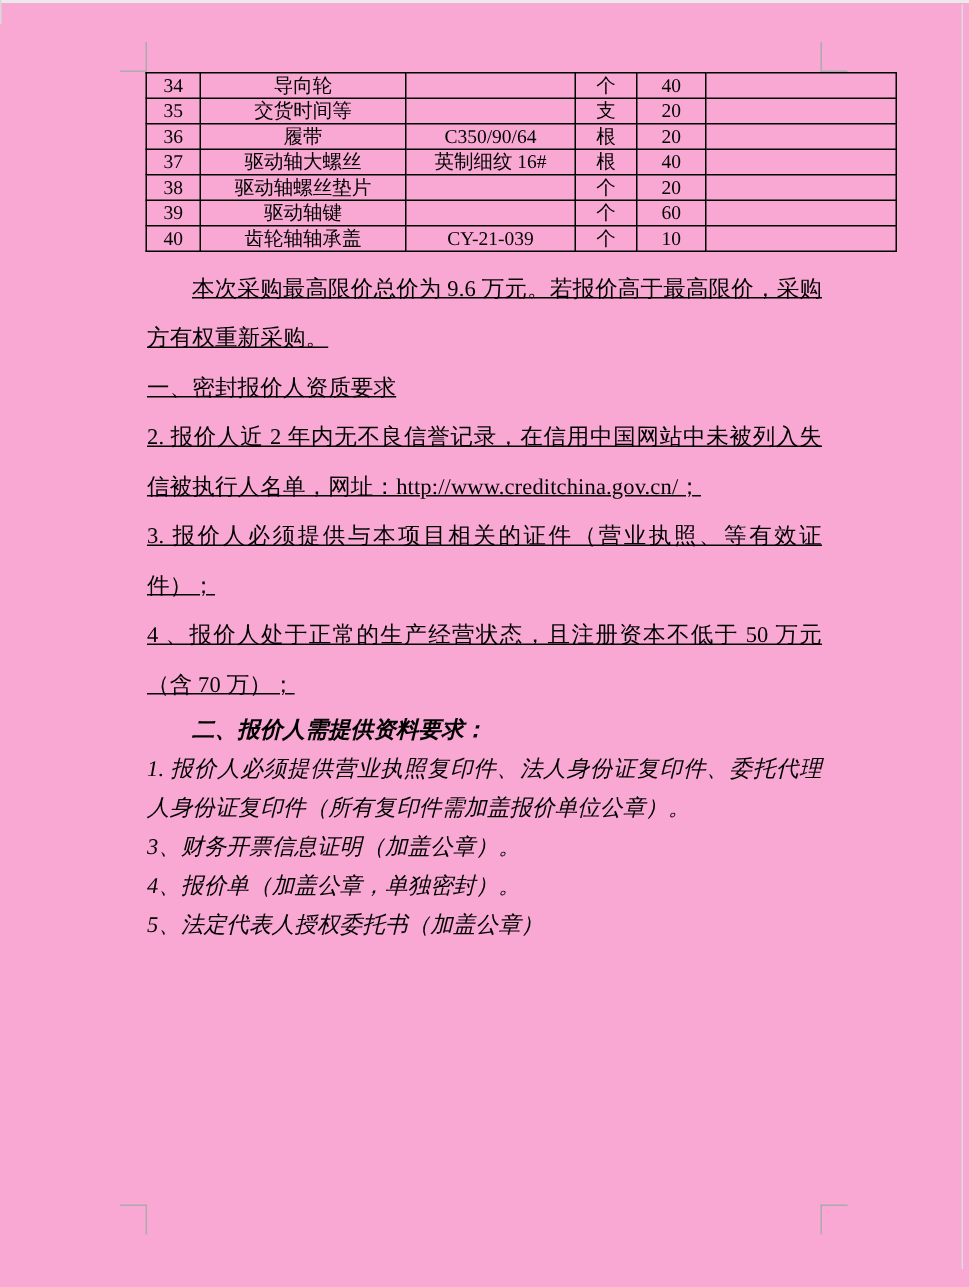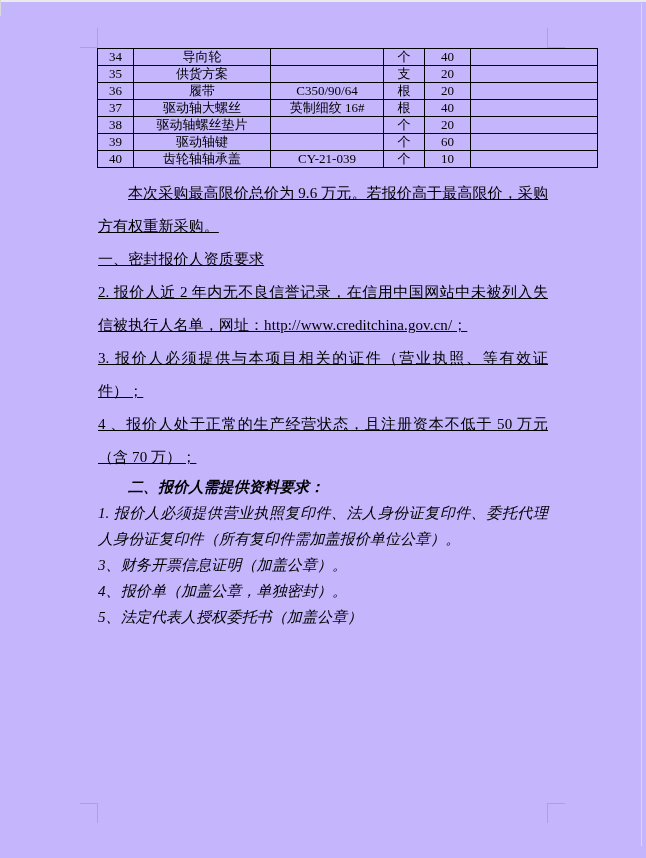--- a/index.html
+++ b/index.html
@@ -1,16 +1,16 @@
 <!DOCTYPE html>
 <html><head>
 <meta charset="utf-8">
 <style>
   html,body{margin:0;padding:0;background:#ffffff;}
-  .page{position:relative;width:646px;height:858px;background:#c4b5fd;overflow:hidden;
+  .page{position:relative;width:646px;height:858px;background:#f9a8d4;overflow:hidden;
         font-family:"Liberation Serif","DejaVu Serif",serif;color:#000000;}
   .top-edge{position:absolute;left:0;top:0;width:646px;height:2px;background:#ebebeb;}
   .left-edge{position:absolute;left:0;top:0;width:1px;height:16px;background:#d9d9d9;}
   .right-edge{position:absolute;left:641px;top:3px;width:1px;height:843px;background:#dcdcdc;}
   .mark{position:absolute;width:17px;height:19px;}
   .mark.tl{left:80px;top:28px;border-right:1px solid #ababab;border-bottom:1px solid #ababab;}
   .mark.tr{left:547px;top:28px;border-left:1px solid #ababab;border-bottom:1px solid #ababab;}
   .mark.bl{left:80px;top:803px;border-right:1px solid #ababab;border-top:1px solid #ababab;}
   .mark.br{left:547px;top:803px;border-left:1px solid #ababab;border-top:1px solid #ababab;}
   table.items{position:absolute;left:97px;top:48px;width:500px;border-collapse:collapse;table-layout:fixed;}
@@ -51,21 +51,21 @@
       <tr>
         <td>34</td>
         <td>导向轮</td>
         <td></td>
         <td>个</td>
         <td>40</td>
         <td></td>
       </tr>
       <tr>
         <td>35</td>
-        <td>供货方案</td>
+        <td>交货时间等</td>
         <td></td>
         <td>支</td>
         <td>20</td>
         <td></td>
       </tr>
       <tr>
         <td>36</td>
         <td>履带</td>
         <td>C350/90/64</td>
         <td>根</td>

